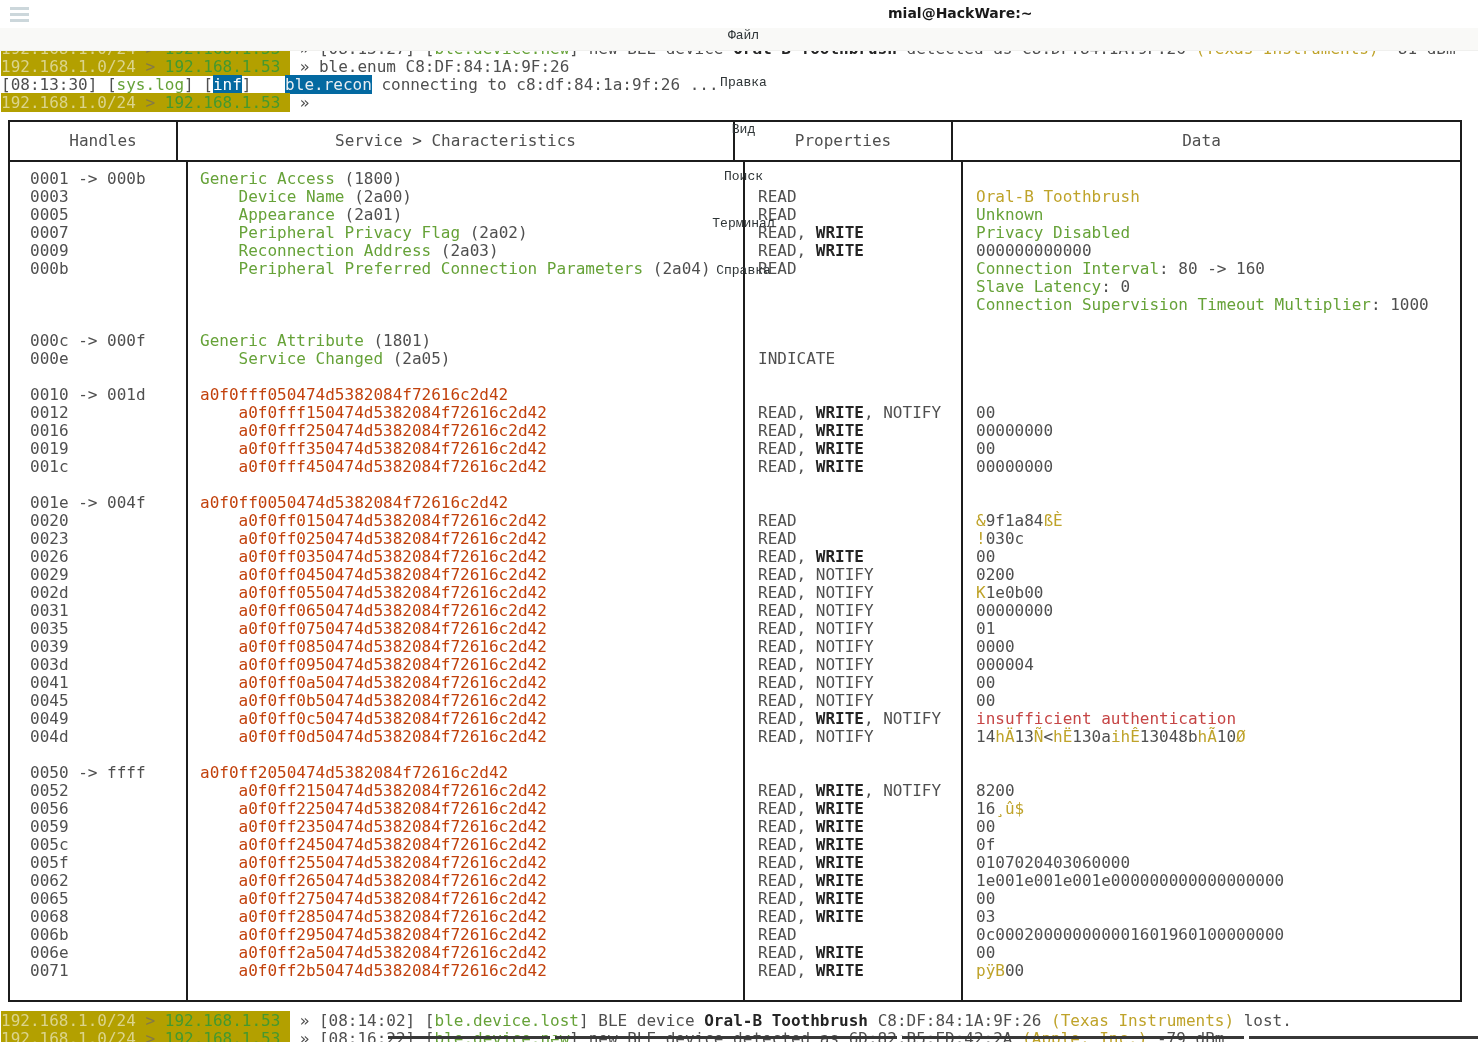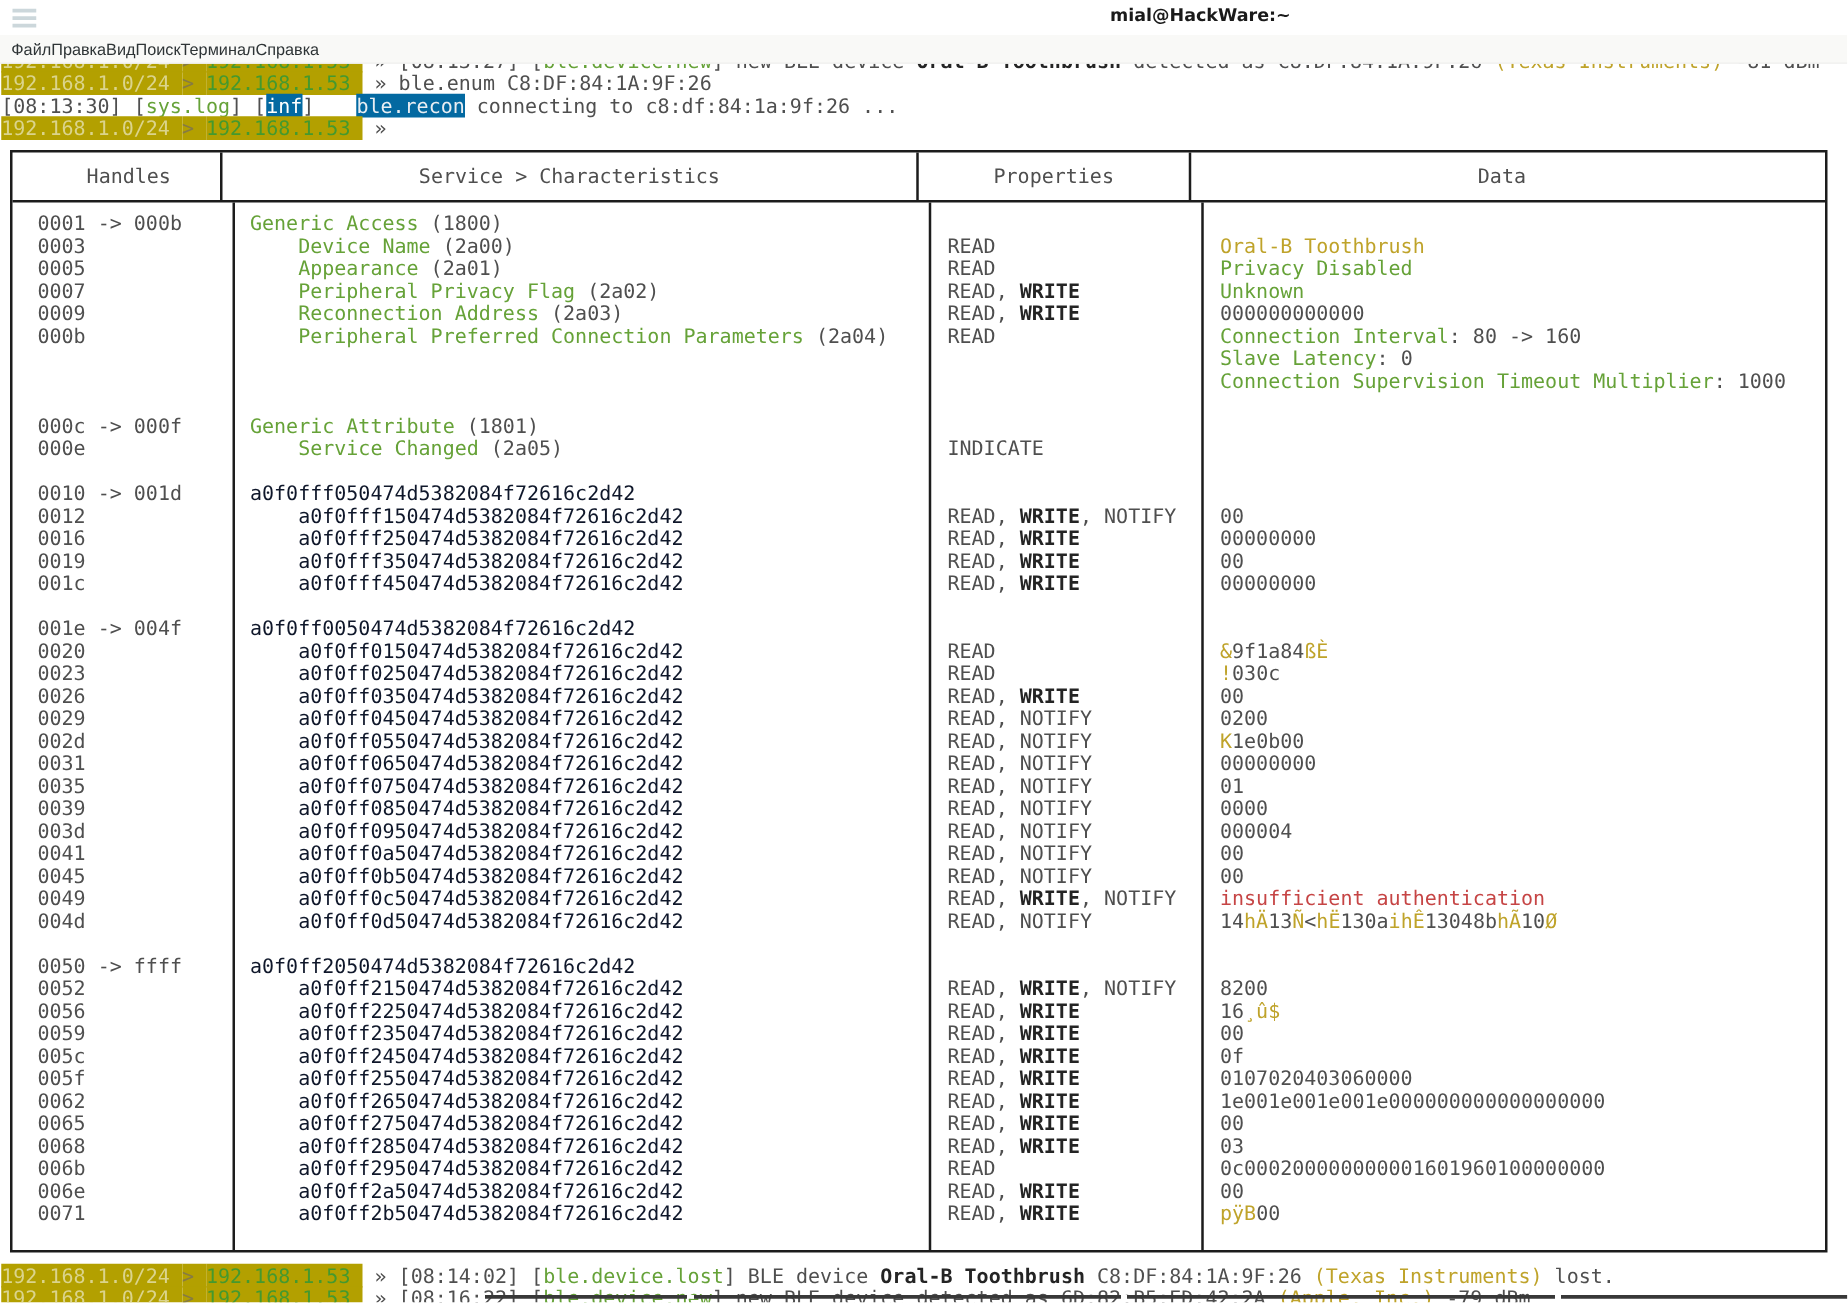--- a/index.html
+++ b/index.html
@@ -7,34 +7,34 @@
           font-family:"DejaVu Sans Mono",monospace;}
   
   #titlebar{position:absolute;top:0;left:0;right:0;height:28px;background:#ffffff;z-index:30;}
   #title-text{position:absolute;left:888px;top:5px;font-family:"DejaVu Sans",sans-serif;
           font-size:14px;font-weight:bold;color:#1a1a1a;white-space:nowrap;}
   #hamburger{position:absolute;left:10px;top:7px;width:19px;height:15px;display:flex;
           flex-direction:column;justify-content:space-between;cursor:pointer;}
   #hamburger span{display:block;height:3px;background:#ccd7db;}
   
   #menubar{position:absolute;top:28px;left:0;right:0;height:22px;background:#f9f9f7;z-index:30;
-          display:flex;align-items:center;gap:0;padding-left:9px;
-          font-family:Liberation Sans, sans-serif;font-size:13px;color:#2e3436;
-          border-bottom:1px solid #f0f0ee;}
+          display:flex;align-items:center;gap:32px;padding-left:9px;
+          font-family:Liberation Mono, monospace;font-size:13px;color:#2e3436;
+          border-bottom:1px solid #f0f0ee;flex-direction:column;}
   .menu-item{white-space:nowrap;cursor:default;}
   
   #term{position:absolute;inset:0;font-size:16px;line-height:18px;color:#4f4f4f;}
   .tl{height:18px;white-space:pre;}
   #log-top{position:absolute;top:40px;left:1px;z-index:5;}
   #log-bottom{position:absolute;top:1012px;left:1px;z-index:5;}
   
   .c-g{color:#66a238;}          
   .c-y{color:#bfa32a;}          
   .c-r{color:#c64545;}          
-  .c-u{color:#0f172a;}          
+  .c-u{color:#c2410c;}          
   .c-pp{color:#dbd48c;}         
   .c-pd{color:#857a45;}         
   .c-pg{color:#44992e;}         
   .c-w{color:#ffffff;}
   .c-lt{color:#e9eef3;}
   .bg-olive{background:#b3a000;}
   .bg-gbg{background:#0369a1;}
   .bg-bbg{background:#0369a1;margin-left:24px;}
   .b{font-weight:bold;color:#242424;}
   
@@ -233,22 +233,22 @@
             <div class="tl"><span>READ, </span><span class="b">WRITE</span></div>
             <div class="tl"><span>READ, </span><span class="b">WRITE</span></div>
             <div class="tl"><span>READ, </span><span class="b">WRITE</span></div>
             <div class="tl"><span>READ</span></div>
             <div class="tl"><span>READ, </span><span class="b">WRITE</span></div>
             <div class="tl"><span>READ, </span><span class="b">WRITE</span></div>
           </div>
           <div class="tc tc-d">
             <div class="tl">&nbsp;</div>
             <div class="tl"><span class="c-y">Oral-B Toothbrush</span></div>
+            <div class="tl"><span class="c-g">Unknown</span></div>
             <div class="tl"><span class="c-g">Privacy Disabled</span></div>
-            <div class="tl"><span class="c-g">Unknown</span></div>
             <div class="tl"><span>000000000000</span></div>
             <div class="tl"><span class="c-g">Connection Interval</span><span>: 80 -&gt; 160</span></div>
             <div class="tl"><span class="c-g">Slave Latency</span><span>: 0</span></div>
             <div class="tl"><span class="c-g">Connection Supervision Timeout Multiplier</span><span>: 1000</span></div>
             <div class="tl">&nbsp;</div>
             <div class="tl">&nbsp;</div>
             <div class="tl">&nbsp;</div>
             <div class="tl">&nbsp;</div>
             <div class="tl">&nbsp;</div>
             <div class="tl"><span>00</span></div>

